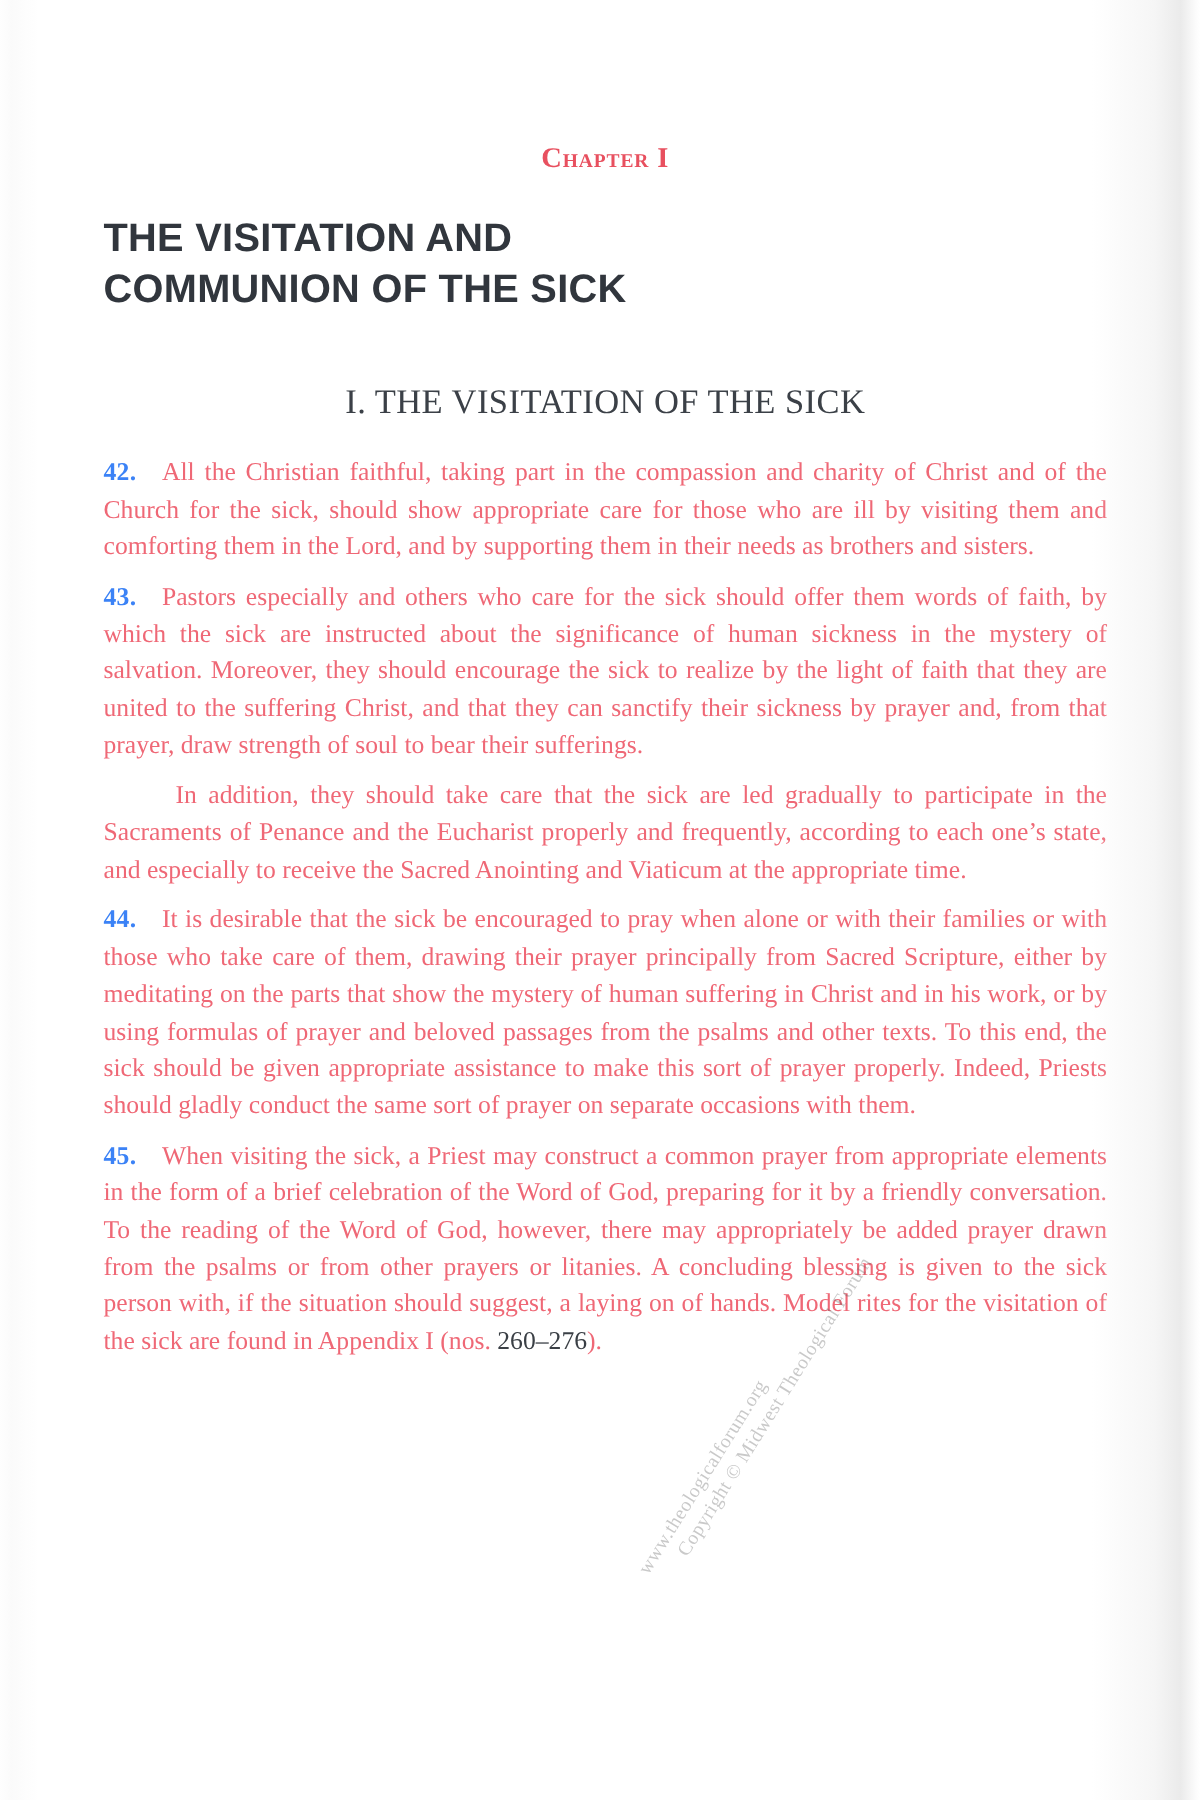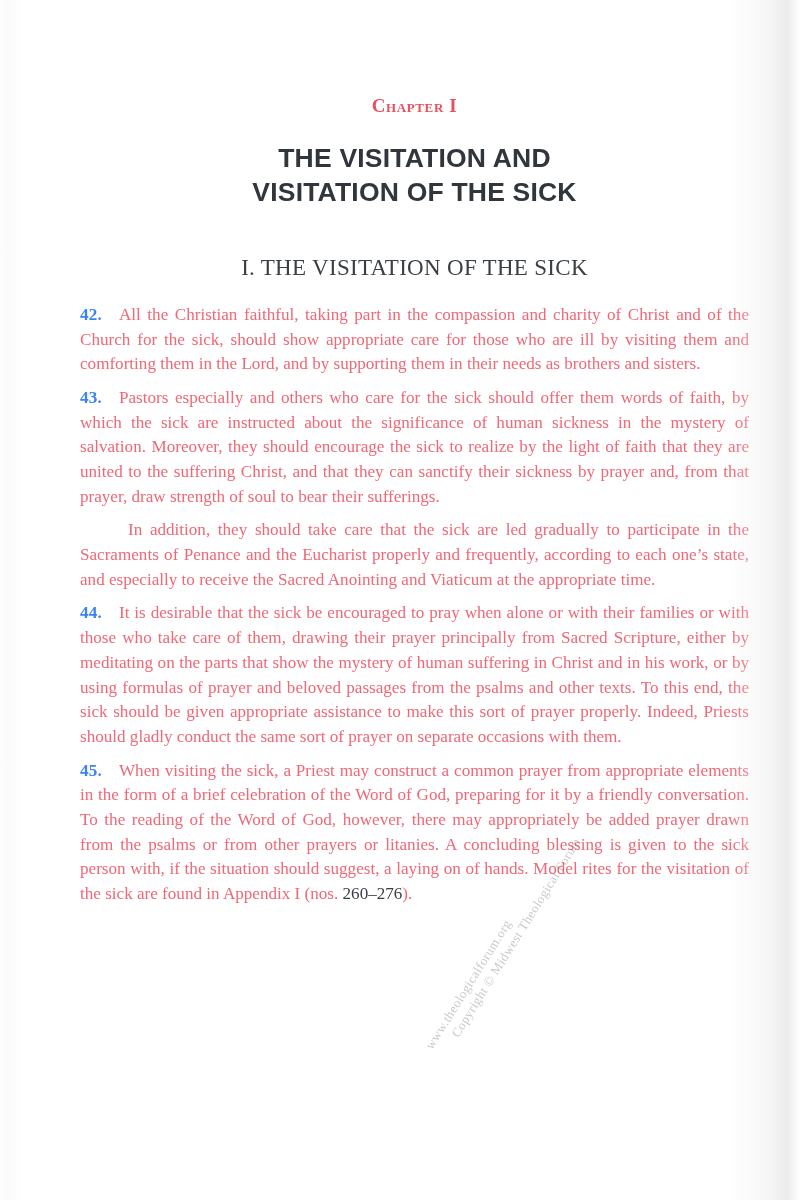--- a/index.html
+++ b/index.html
@@ -50,21 +50,21 @@
         rgba(255,255,255,0) 0%,
         rgba(246,246,246,0.5) 70%,
         rgba(250,250,250,0.25) 100%);
     pointer-events: none;
     z-index: 3;
   }
 
   
   .content {
     position: absolute;
-    left: 80px;
+    left: 69px;
     top: 0;
     width: 669px;
     z-index: 2;
   }
 
   
   .chapter-label {
     margin: 0;
     padding-top: 96px;
     text-align: center;
@@ -72,21 +72,21 @@
     font-size: 19px;
     font-variant: small-caps;
     font-weight: 600;
     letter-spacing: 0.6px;
     line-height: 1;
   }
 
   .chapter-title {
     margin: 0;
     padding-top: 26px;
-    text-align: center;
+    text-align: left;
     color: #31363d;
     font-family: "Liberation Sans", "DejaVu Sans", sans-serif;
     font-weight: bold;
     font-size: 26.5px;
     line-height: 1.30;
     letter-spacing: 0.2px;
   }
   .chapter-title .tl {
     display: block;
   }
@@ -181,21 +181,21 @@
 
   <div class="page-edge-shadow-left"></div>
   <div class="page-edge-shadow"></div>
 
   <div class="content">
 
     <div class="chapter-label">Chapter I</div>
 
     <div class="chapter-title">
       <span class="tl">THE VISITATION AND</span>
-      <span class="tl">VISITATION OF THE SICK</span>
+      <span class="tl">COMMUNION OF THE SICK</span>
     </div>
 
     <div class="section-heading">I. THE VISITATION OF THE SICK</div>
 
     <div class="body-block">
 
       <p class="para">
         <span class="para-num">42.</span><span class="para-num-gap"></span><span>All the Christian faithful, taking part in the compassion and charity of Christ and of the Church for the sick, should show appropriate care for those who are ill by visiting them and comforting them in the Lord, and by supporting them in their needs as brothers and sisters.</span>
       </p>
 

